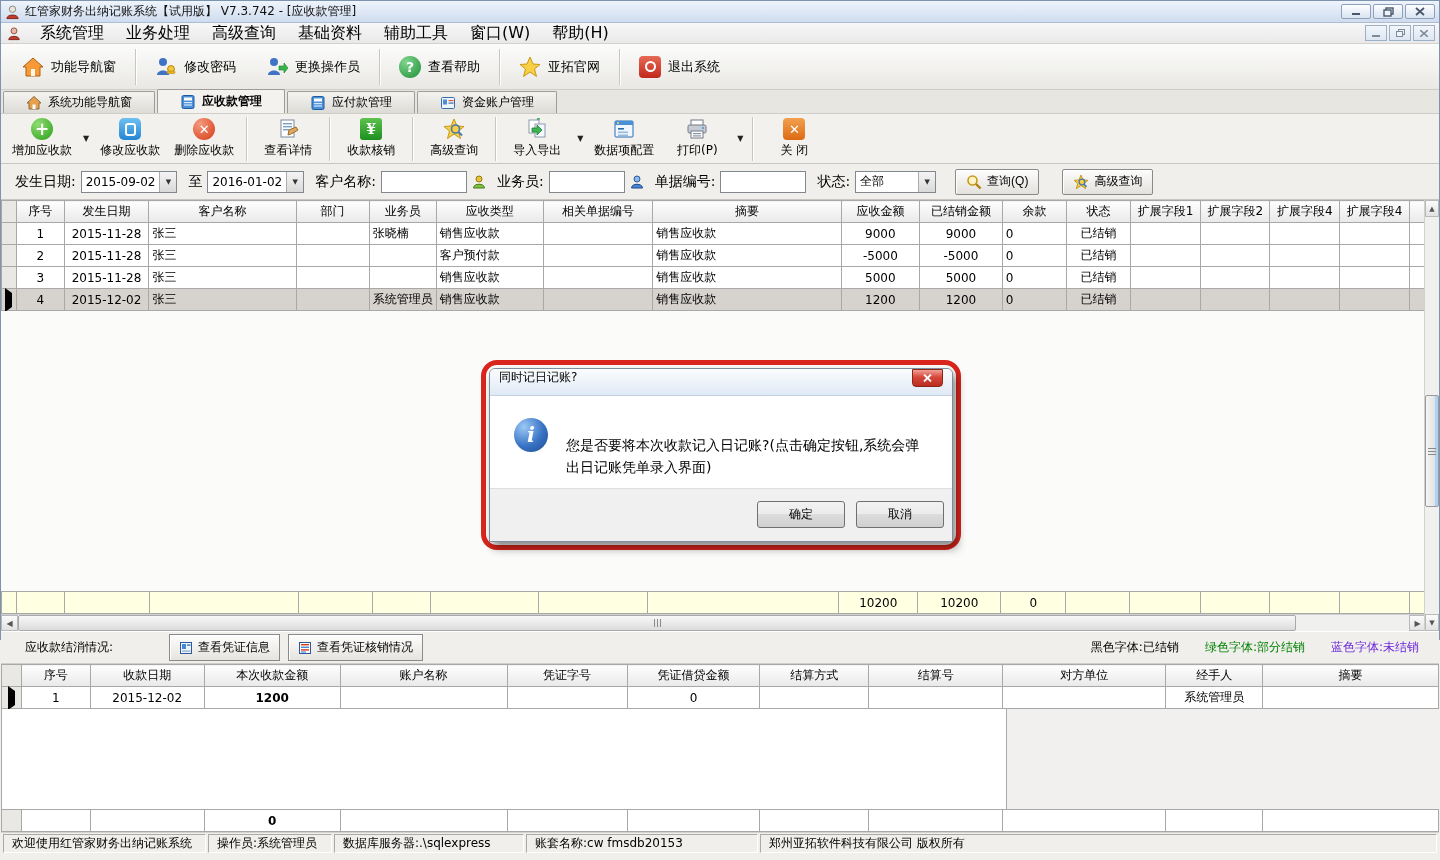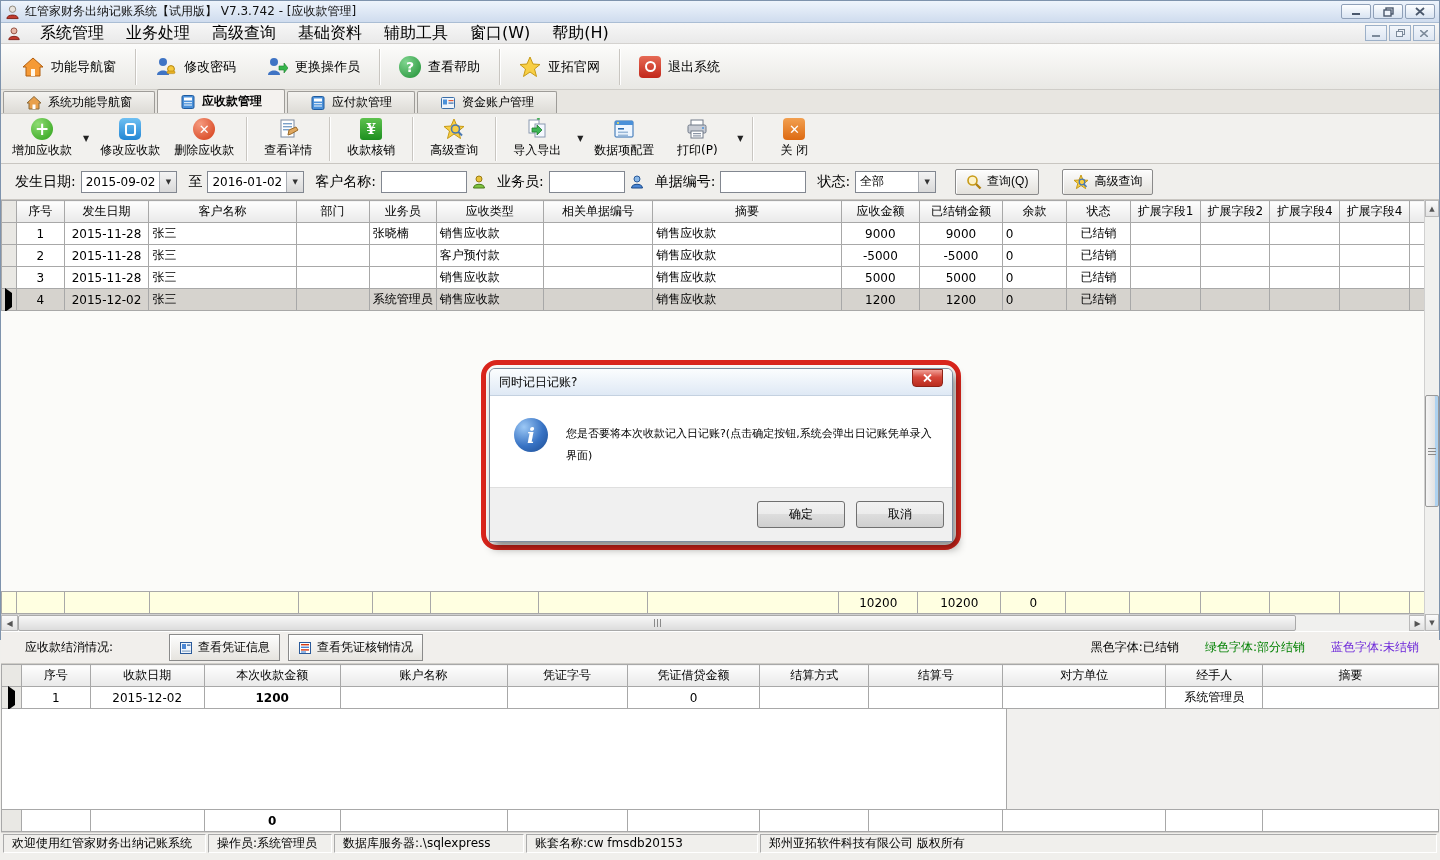--- a/index.html
+++ b/index.html
@@ -86,25 +86,25 @@
 .d-fill{width:1006px;height:100px;background:#fff;border-left:1px solid #a8a8a8;border-right:1px solid #a8a8a8;flex:0 0 auto}
 .d-gap{flex:1}
 
 
 .statusbar{height:22px;background:#f0efec;border-top:1px solid #d4d2cf;display:flex;align-items:stretch;padding:1px 2px;gap:2px;flex:0 0 auto}
 .spanel{border:1px solid;border-color:#aaa #fff #fff #aaa;display:flex;align-items:center;padding:0 8px;font-size:12px;white-space:nowrap;overflow:hidden}
 
 
 .dlg-highlight{position:absolute;left:480px;top:359px;width:480px;height:190px;border:5px solid #d9251c;border-radius:16px;z-index:50;padding:3px;background:transparent}
 .dialog{width:100%;height:100%;border:1px solid #7e8da0;background:#f0f0f0;box-shadow:4px 6px 10px rgba(0,0,0,.45);display:flex;flex-direction:column;border-radius:6px 6px 0 0;overflow:hidden}
-.dlg-title{height:27px;background:linear-gradient(#fbfdfe,#dfe9f5);border-bottom:1px solid #c4d1e0;display:flex;align-items:center;padding:0 9px;font-size:12px}
+.dlg-title{height:27px;background:linear-gradient(#fbfdfe,#dfe9f5);border-bottom:1px solid #c4d1e0;display:flex;padding:0 9px;font-size:12px}
 .dlg-close{margin-left:auto;width:31px;height:18px;align-self:flex-start;background:linear-gradient(#f0a198,#d6473a 45%,#b92d1f);border:1px solid #8e2318;border-radius:0 0 4px 4px;display:flex;align-items:center;justify-content:center;color:#fff;font-size:10px;font-weight:bold}
 .dlg-body{background:#fff;flex:1;display:flex;align-items:flex-start;padding:22px 20px 10px 24px;gap:18px}
 .info-icon{width:34px;height:34px;border-radius:50%;background:radial-gradient(circle at 10px 9px,#9cc8f5,#3873c4 55%,#1c4a8f);color:#fff;font-family:"DejaVu Serif","Liberation Serif",serif;font-style:italic;font-weight:bold;font-size:21px;display:flex;align-items:center;justify-content:center;flex:0 0 auto}
-.dlg-msg{font-size:11px;line-height:22px;max-width:372px;margin-top:5px}
+.dlg-msg{font-size:14px;line-height:22px;max-width:372px;margin-top:16px}
 .dlg-footer{height:54px;background:#f0f0f0;border-top:1px solid #dfdfdf;display:flex;align-items:center;justify-content:flex-end;gap:11px;padding:0 8px}
 .win-btn{width:88px;height:27px;border:1px solid #707070;border-radius:3px;background:linear-gradient(#f2f2f2,#ebebeb 50%,#dddddd 50%,#cfcfcf);font-size:12px;font-family:inherit}
 
 
 .ci{display:inline-flex;align-items:center;justify-content:center;color:#fff;font-weight:bold}
 .ico16{width:16px;height:16px}.ico22{width:22px;height:22px}.ico14{width:14px;height:14px}
 </style>
 </head>
 <body>
 

